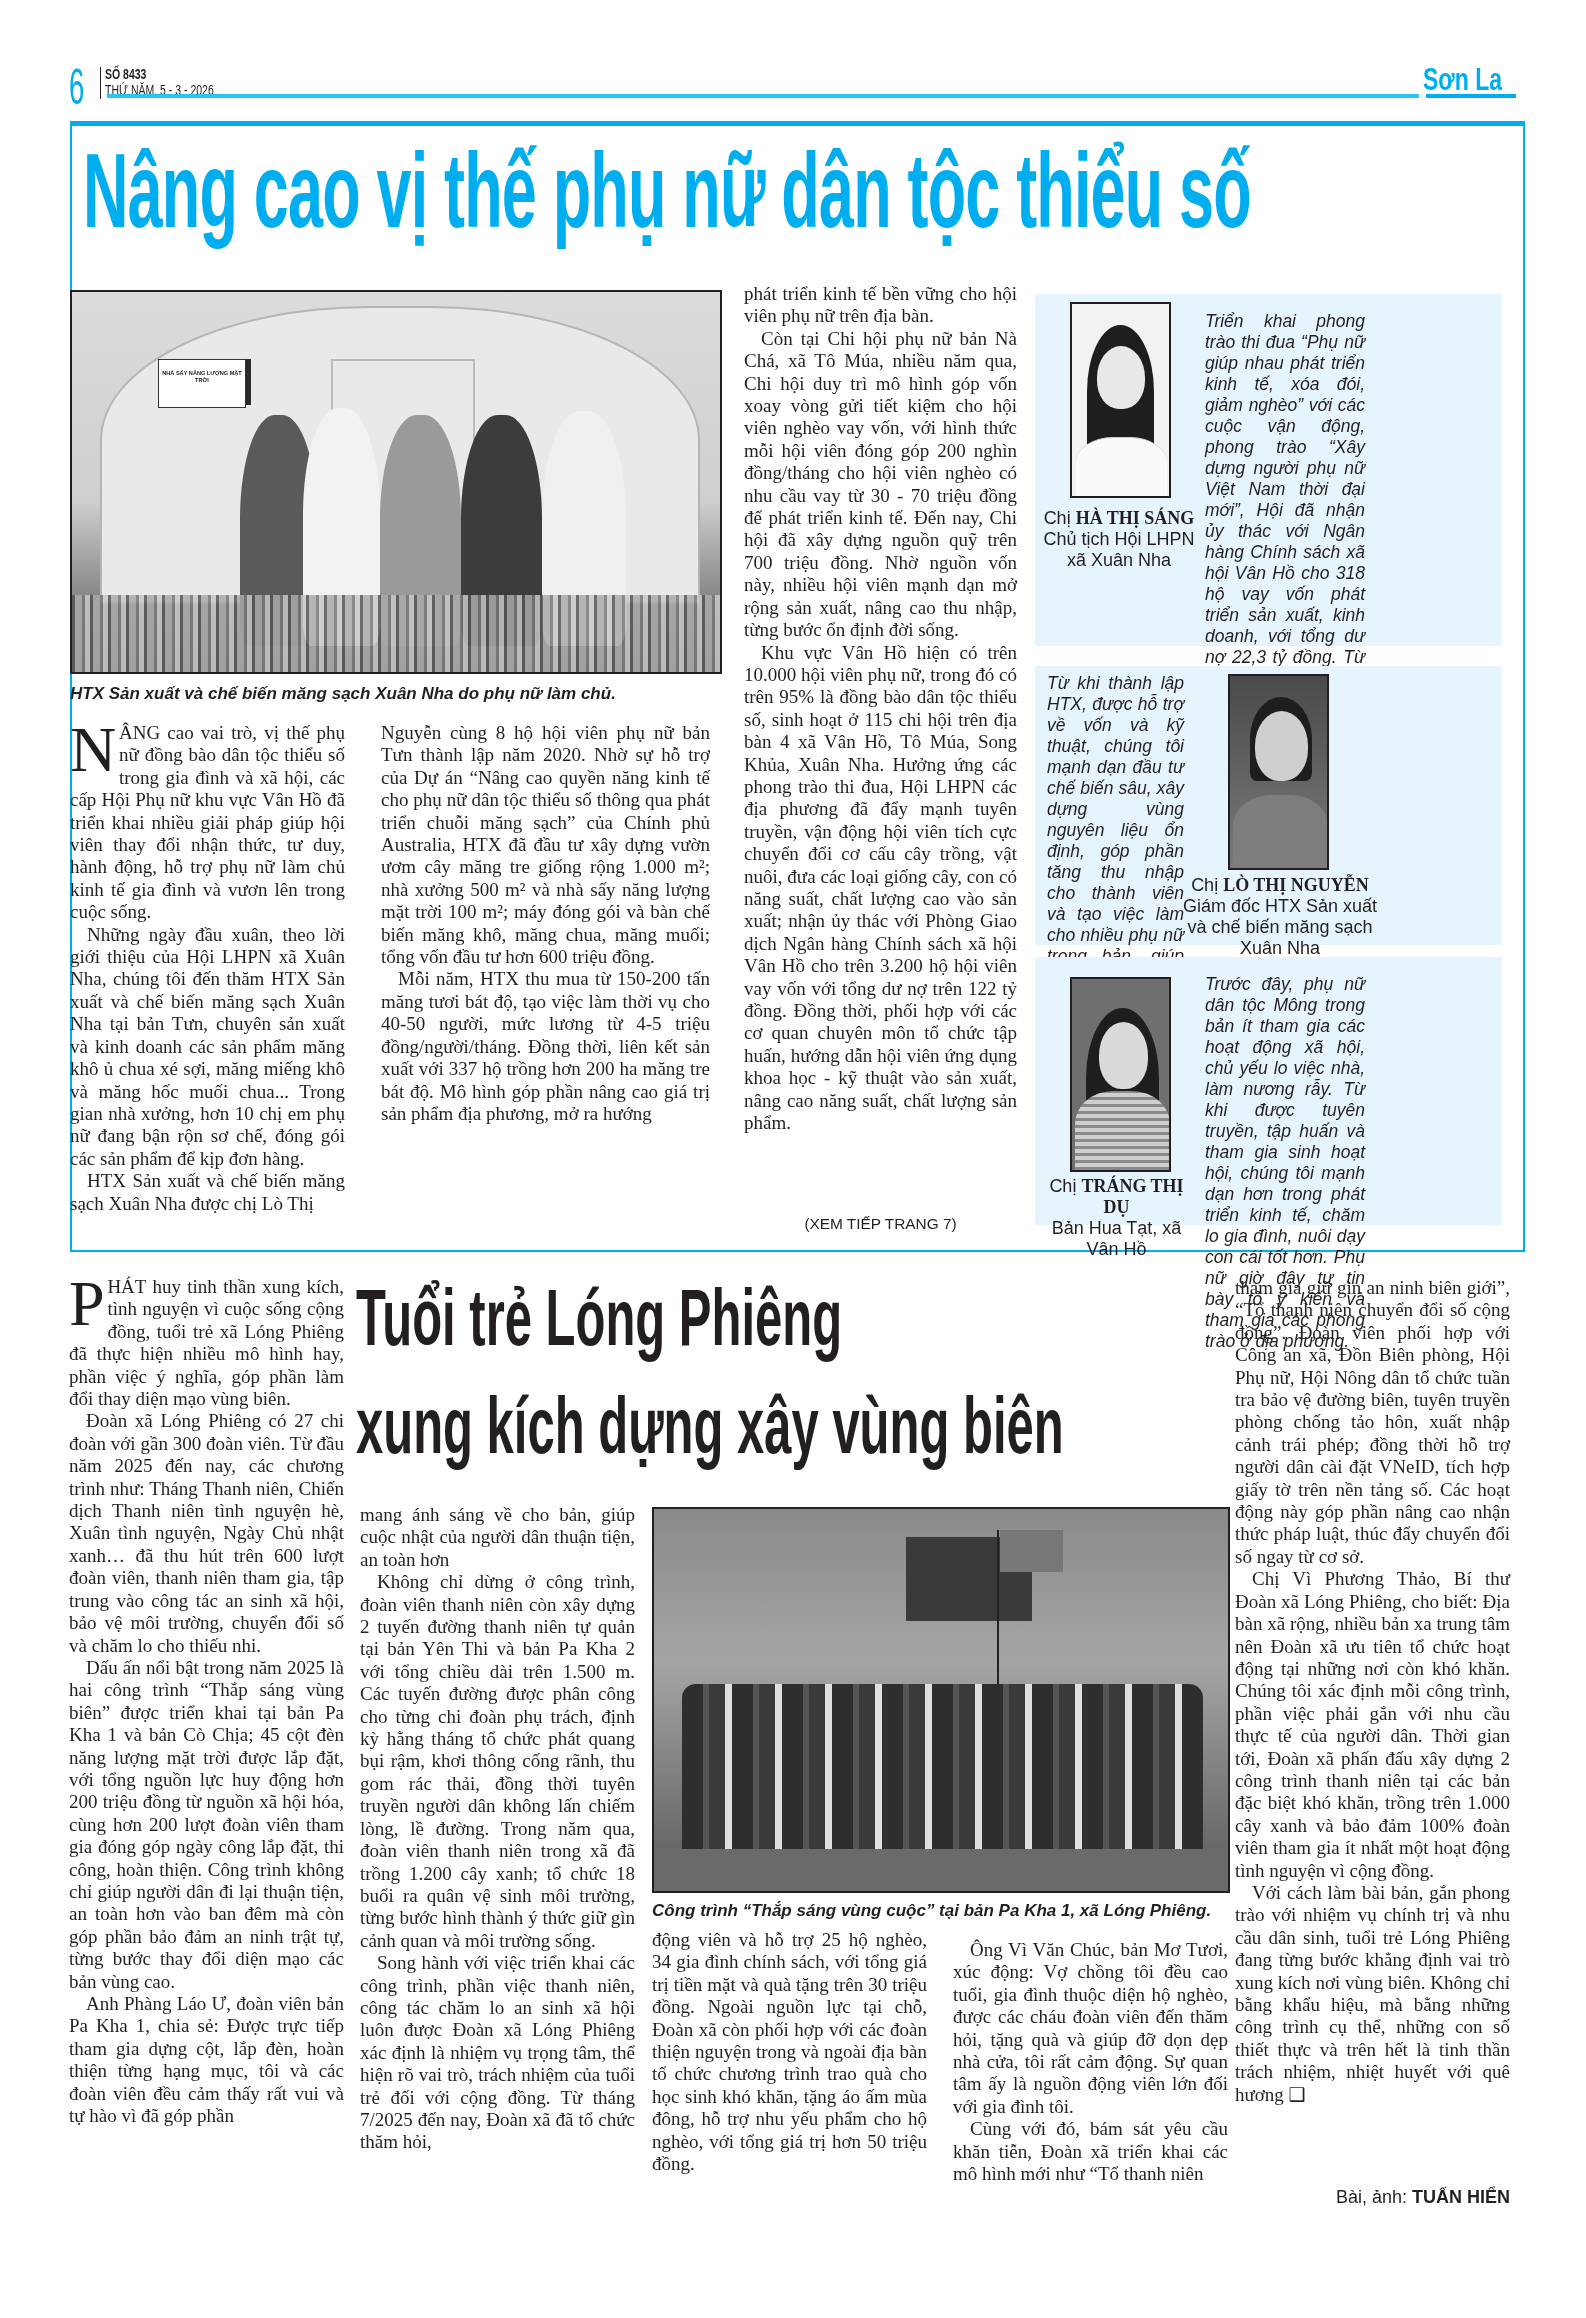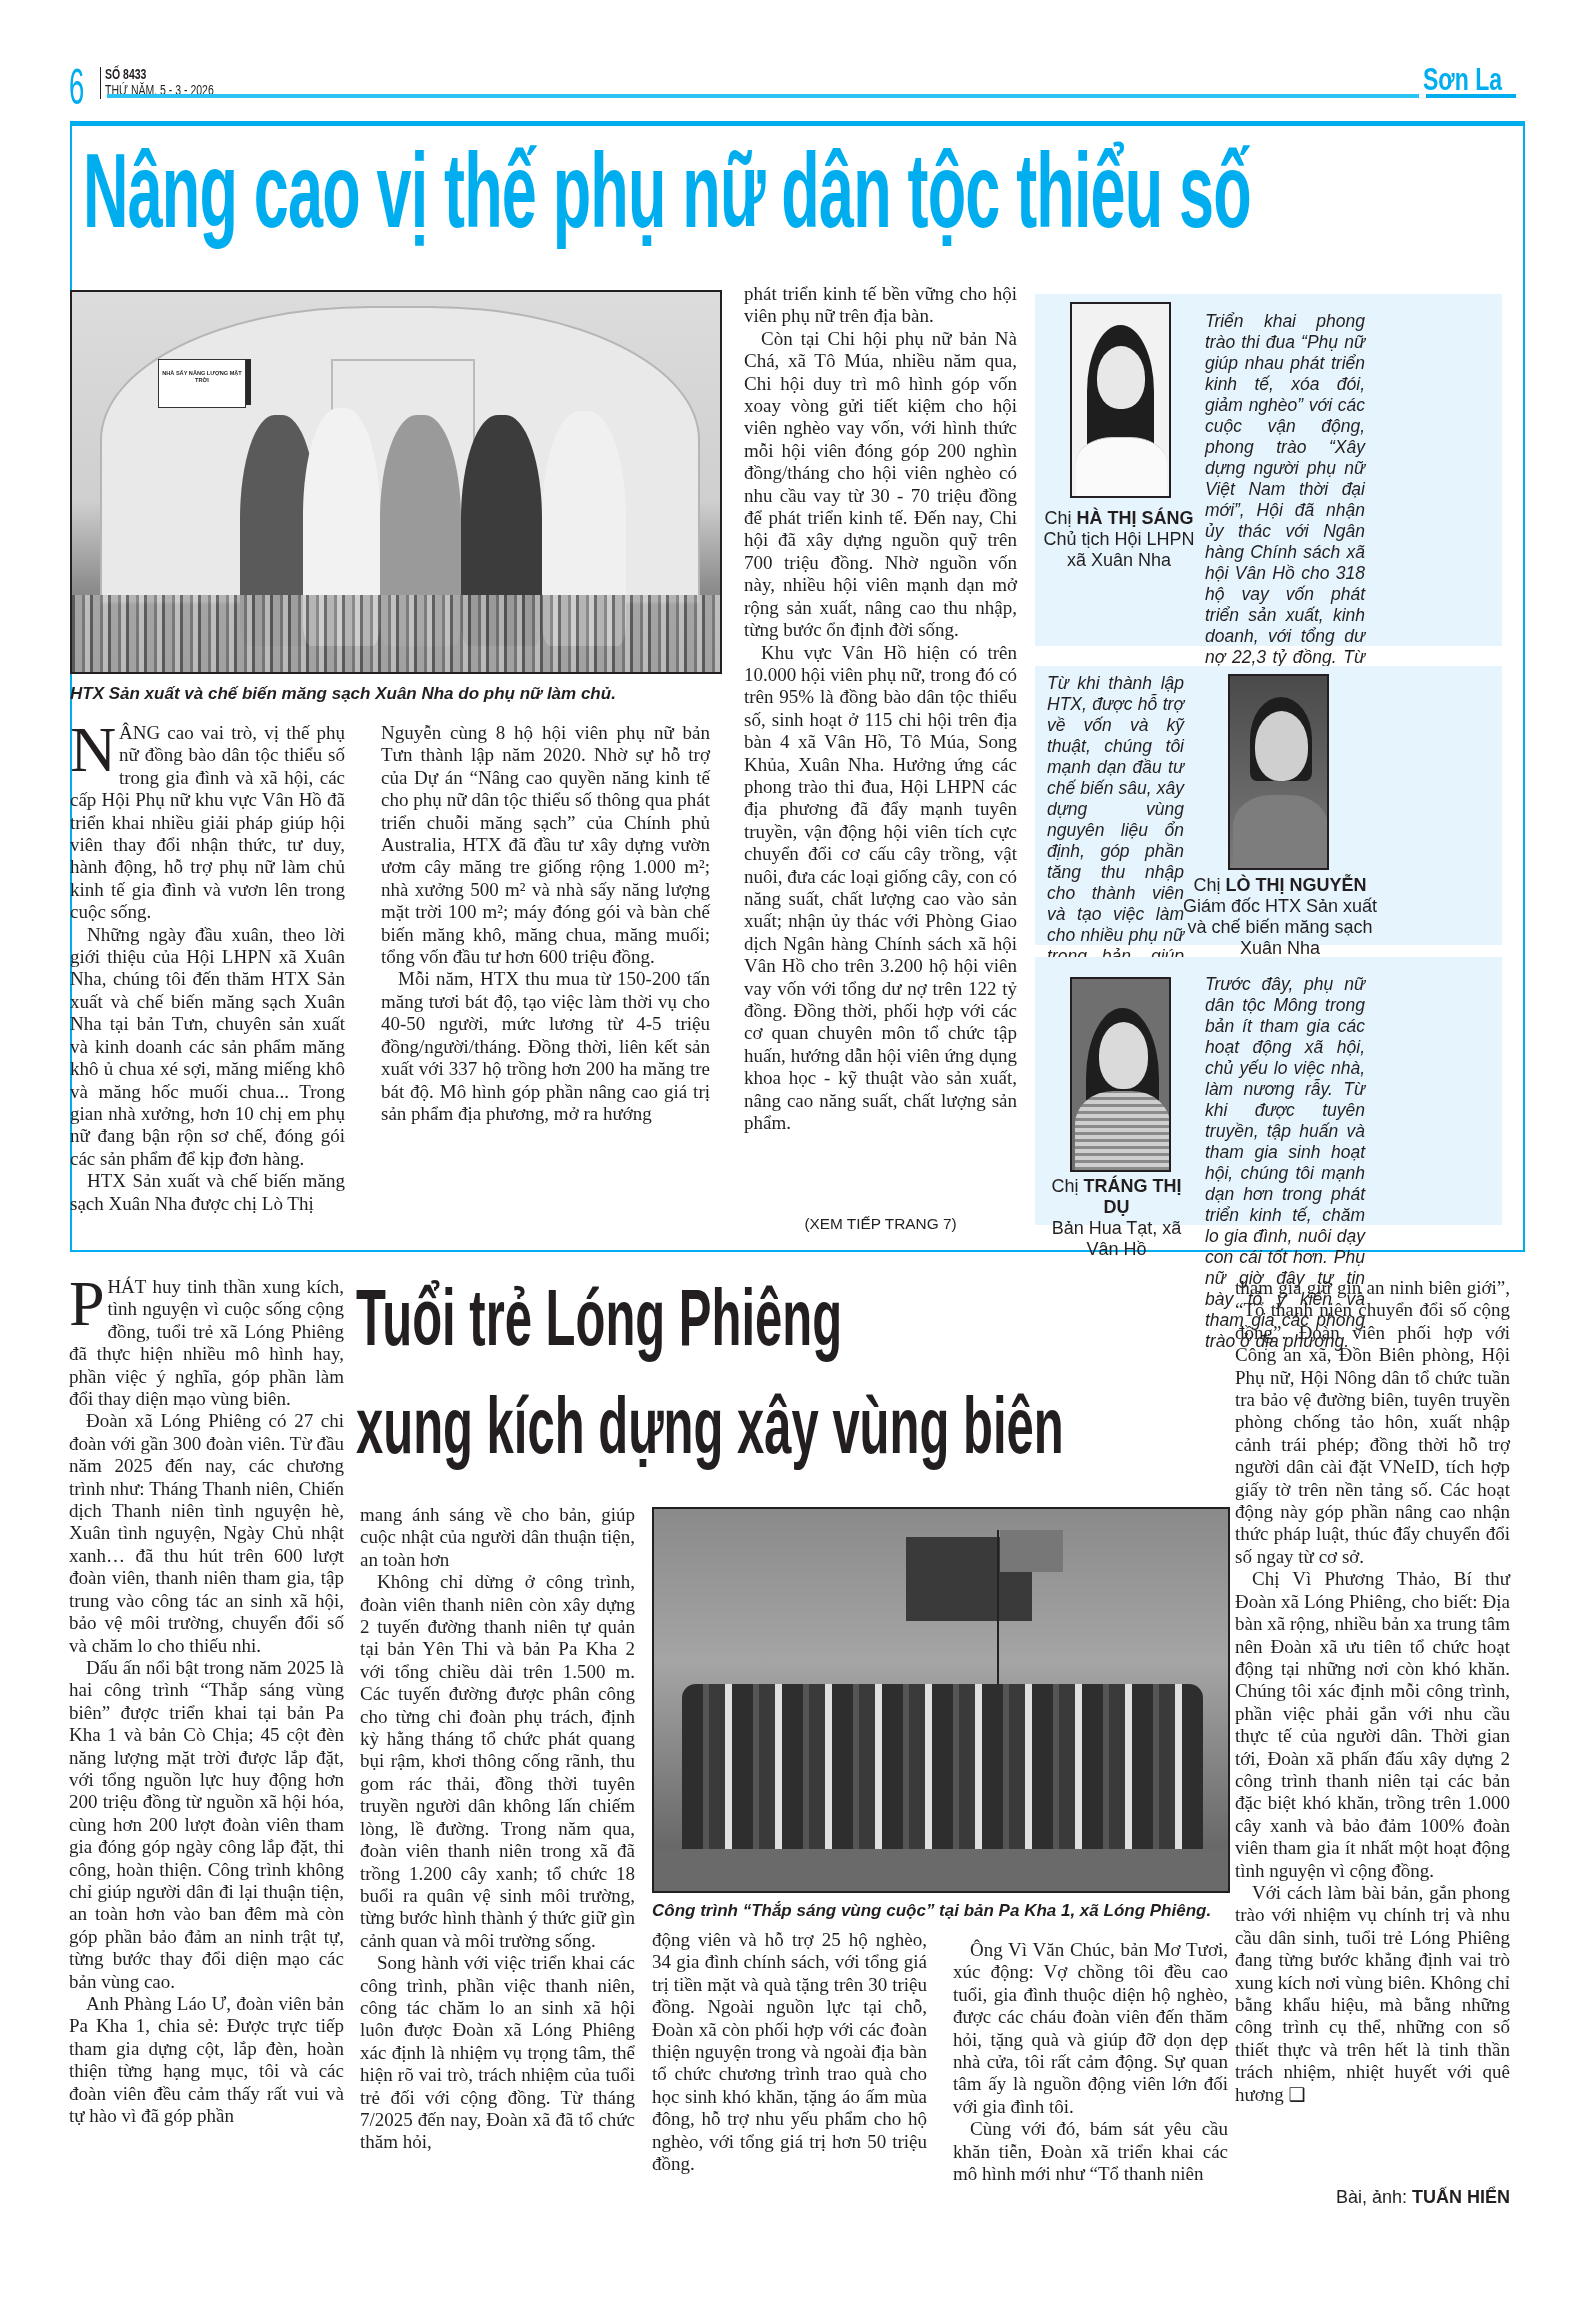--- a/index.html
+++ b/index.html
@@ -18,21 +18,21 @@
   .title1 { left:83px; top:135px; font-family:"Liberation Sans", sans-serif; font-weight:bold; font-size:105px; line-height:112px; color:#00aeef; white-space:nowrap; transform:scaleX(0.6); transform-origin:left top; letter-spacing:-1.4px; }
   .photo { background:#9a9a9a; border:2.1px solid #231f20; box-sizing:border-box; overflow:hidden; }
   .caption { font-family:"Liberation Sans", sans-serif; font-weight:bold; font-style:italic; font-size:17px; line-height:19.6px; white-space:nowrap; }
   .body { font-size:19px; line-height:22.4px; text-align:justify; }
   .body p { margin:0; text-indent:17px; }
   .body p.first { text-indent:0; }
   .dropcap { float:left; font-size:64px; line-height:50px; padding-right:2.8px; margin-top:2.8px; }
   .sidebox { background:#e6f5fd; }
   .sidetext { font-family:"Liberation Sans", sans-serif; font-style:italic; font-size:17.5px; line-height:21px; text-align:justify; }
   .namecap { font-family:"Liberation Sans", sans-serif; font-size:18px; line-height:21px; text-align:center; }
-  .namecap b { font-weight:bold; }
+  .namecap b { font-weight:bold;font-family:Liberation Serif, serif; }
   .cont { font-family:"Liberation Sans", sans-serif; font-size:15.4px; text-align:center; }
   .title2 { font-family:"Liberation Sans", sans-serif; font-weight:bold; font-size:79px; line-height:93px; color:#231f20; white-space:nowrap; transform:scaleX(0.62); transform-origin:left top; }
   .byline { font-family:"Liberation Sans", sans-serif; font-size:18px; text-align:right; }
   .byline b { font-weight:bold; }
   .portrait-bg { position:absolute; inset:0; background:linear-gradient(#cfcfcf, #bdbdbd); }
   .head-shape { position:absolute; border-radius:50% 50% 45% 45%; background:#e0e0e0; }
   .hair-shape { position:absolute; border-radius:50% 50% 10% 10%; background:#1e1e1e; }
   .body-shape { position:absolute; border-radius:40% 40% 0 0; }
 </style>
 </head>

